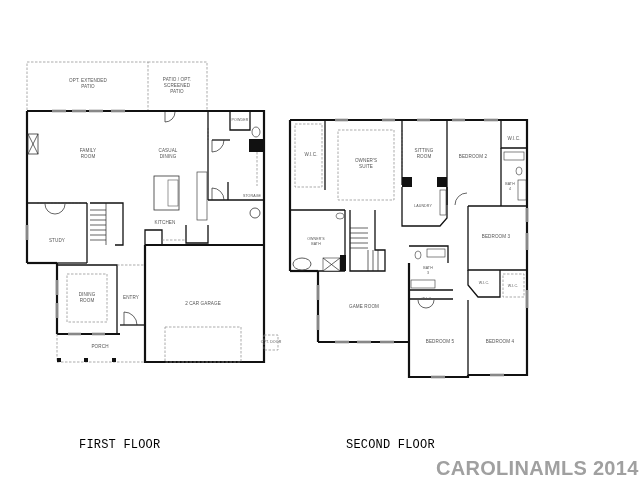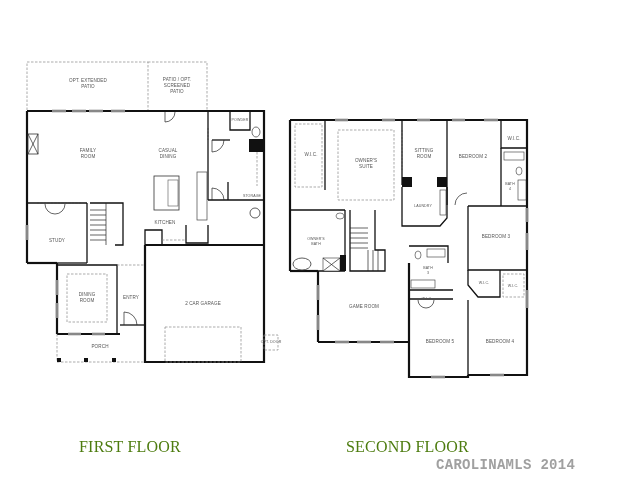--- a/index.html
+++ b/index.html
@@ -7,22 +7,22 @@
   svg{position:absolute;left:0;top:0;}
   .lbl{font-family:"Liberation Sans",sans-serif;font-size:4.6px;fill:#555;text-anchor:middle;letter-spacing:0.1px;}
   .sm{font-size:3.6px;}
   .w{stroke:#111;stroke-width:2.2;fill:none;}
   .w2{stroke:#111;stroke-width:1.3;fill:none;}
   .thin{stroke:#222;stroke-width:0.7;fill:none;}
   .dash{stroke:#444;stroke-width:0.7;fill:none;stroke-dasharray:2,1.5;}
   .dashl{stroke:#888;stroke-width:0.7;fill:none;stroke-dasharray:2.5,1.5;}
   .win{stroke:#888;stroke-width:2.6;fill:none;}
   .blk{fill:#111;}
-  .caption{position:absolute;font-family:Liberation Serif, serif;font-size:16px;color:#4d7c0f;letter-spacing:0.2px;}
-  .wm{position:absolute;font-family:Liberation Mono, monospace;font-weight:bold;font-size:14px;color:#a0a0a0;letter-spacing:0.3px;}
+  .caption{position:absolute;font-family:Liberation Mono, monospace;font-size:12px;color:#000000;letter-spacing:0.2px;}
+  .wm{position:absolute;font-family:Liberation Sans, sans-serif;font-weight:bold;font-size:20px;color:#a0a0a0;letter-spacing:0.3px;}
 </style>
 </head>
 <body>
 
 <svg width="640" height="480" viewBox="0 0 640 480">
 
   <g>
 
     <g>
       <polyline class="dashl" points="27,110 27,62 148,62 148,110"></polyline>

